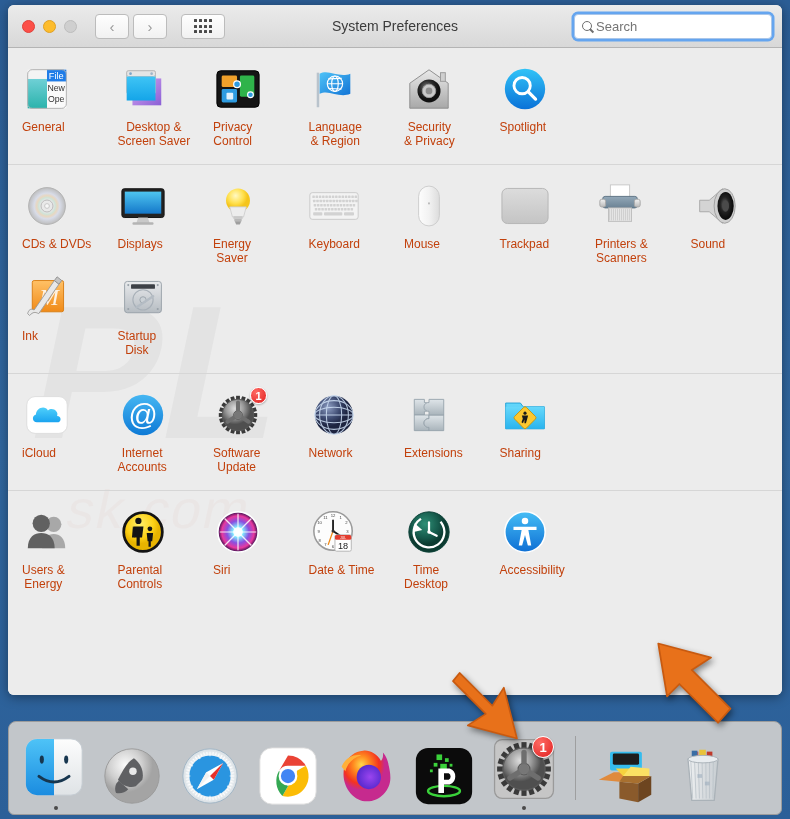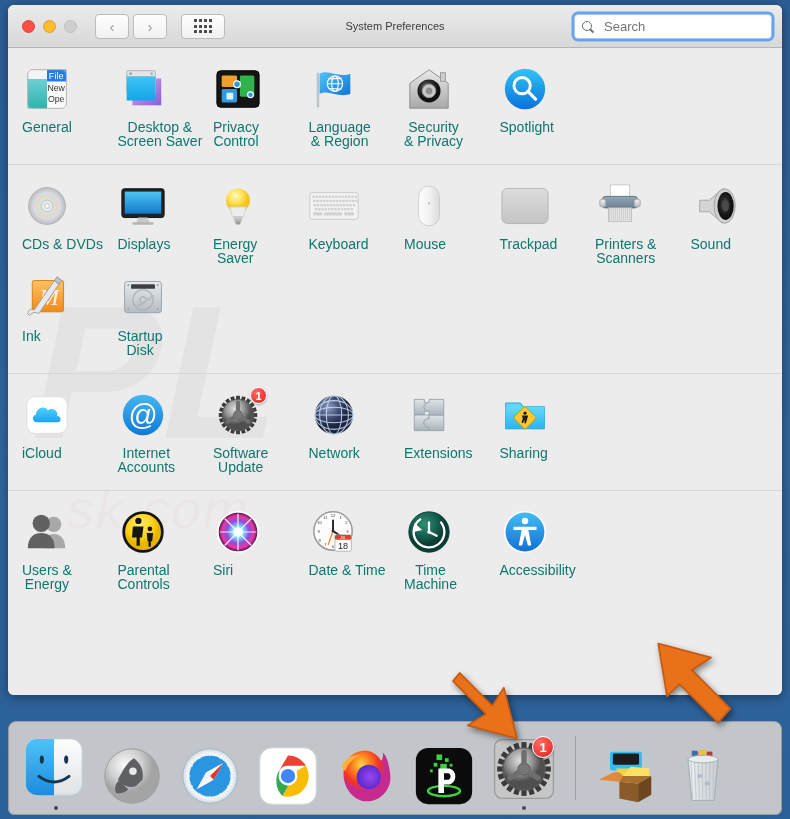--- a/index.html
+++ b/index.html
@@ -47,34 +47,34 @@
   .gridbtn{
     width:44px;height:25px;border-radius:4px;margin-left:14px;
     background:linear-gradient(180deg,#fefefe,#f1f1f1);
     border:1px solid #bcbcbc;
     display:flex;align-items:center;justify-content:center;
   }
   .dots{ display:grid; grid-template-columns:repeat(4,3px); gap:2.3px;}
   .dots i{ width:3px;height:3px;background:#4a4a4a;border-radius:.5px;display:block;}
   #win-title{
     position:absolute; left:0; right:0; text-align:center;
-    font-size:11px; color:#3b3b3b; pointer-events:none;
+    font-size:14px; color:#3b3b3b; pointer-events:none;
   }
   #searchwrap{
     margin-left:auto; position:relative; z-index:2;
     width:198px;height:25px;
     background:#fff;border-radius:4px;
     border:1px solid #a9c6ea;
     box-shadow:0 0 0 2.5px #65a5ef;
     display:flex;align-items:center;padding:0 7px;gap:4px;
   }
   .mag{ width:10px;height:10px;border:1.6px solid #6f6f6f;border-radius:50%;position:relative;flex:0 0 auto;}
   .mag::after{content:"";position:absolute;width:5px;height:1.6px;background:#6f6f6f;
               right:-4px;bottom:0px;transform:rotate(45deg);transform-origin:left center;}
-  #search-input{ border:0;outline:0;font-size:13px;color:#a8a8a8;font-family:inherit;width:100%;background:transparent;margin-left:8px;}
+  #search-input{ border:0;outline:0;font-size:13px;color:#a8a8a8;font-family:inherit;width:100%;background:transparent;}
   
   #prefbody{ flex:1; background:#ececec; position:relative; overflow:hidden;}
   
   #watermark{
     position:absolute; inset:0; pointer-events:none; overflow:hidden;
     opacity:.055;
   }
   #watermark .wm{
     position:absolute; font-size:190px; font-weight:bold; color:#555;
     letter-spacing:4px; white-space:nowrap;
@@ -86,21 +86,21 @@
   }
   .section{ padding:14px 14px 10px 14px; position:relative; z-index:1;}
   .section + .section{ border-top:1px solid #d6d6d6;}
   .row{ display:flex; }
   .cell{
     width:95.5px; flex:0 0 95.5px;
     display:flex;flex-direction:column;align-items:flex-start;
     padding-top:2px; padding-bottom:6px;
   }
   .iconbox{ width:50px;height:50px;position:relative;display:flex;align-items:center;justify-content:center;}
-  .lbl{ margin-top:6px; font-size:14px; color:#0f766e; text-align:center; line-height:14px;}
+  .lbl{ margin-top:6px; font-size:12px; color:#c2410c; text-align:center; line-height:14px;}
   
   #dock{
     position:absolute; left:8px; bottom:4px; width:774px; height:94px;
     background:rgba(206,206,206,.93);
     border:1px solid #9c9c9c;
     border-radius:8px 8px 6px 6px;
     display:flex; align-items:flex-end; padding:6px 14px 4px 14px; gap:12px;
   }
   .dockitem{ position:relative; width:66px;height:84px;display:flex;flex-direction:column;align-items:center;justify-content:flex-end;}
   .dockicon{ width:64px;height:64px;position:relative;}
@@ -858,21 +858,21 @@
       <circle cx="25" cy="25" r="21" fill="url(#tm)" stroke="#0d4238"></circle>
       <circle cx="25" cy="25" r="16" fill="none" stroke="#fff" stroke-width="2.4" stroke-dasharray="76 22" transform="rotate(-35 25 25)"></circle>
       <path d="M10 16 L9 25 L18 23 Z" fill="#fff"></path>
       <line x1="25" y1="25" x2="25" y2="15" stroke="#fff" stroke-width="2.3" stroke-linecap="round"></line>
       <line x1="25" y1="25" x2="33" y2="29" stroke="#fff" stroke-width="2.3" stroke-linecap="round"></line>
       <circle cx="25" cy="25" r="1.8" fill="#fff"></circle>
                 </svg>
               </div>
               <div class="lbl">
                 <div>Time</div>
-                <div>Machine</div>
+                <div>Desktop</div>
               </div>
             </div>
             <div class="cell">
               <div class="iconbox">
                 <svg viewBox="0 0 50 50" width="48" height="48">
       <defs>
                     <linearGradient id="ac" x1="0" y1="0" x2="0" y2="1">
                       <stop offset="0" stop-color="#45bdf5"></stop>
                       <stop offset="1" stop-color="#0e6fd4"></stop>
                     </linearGradient>

